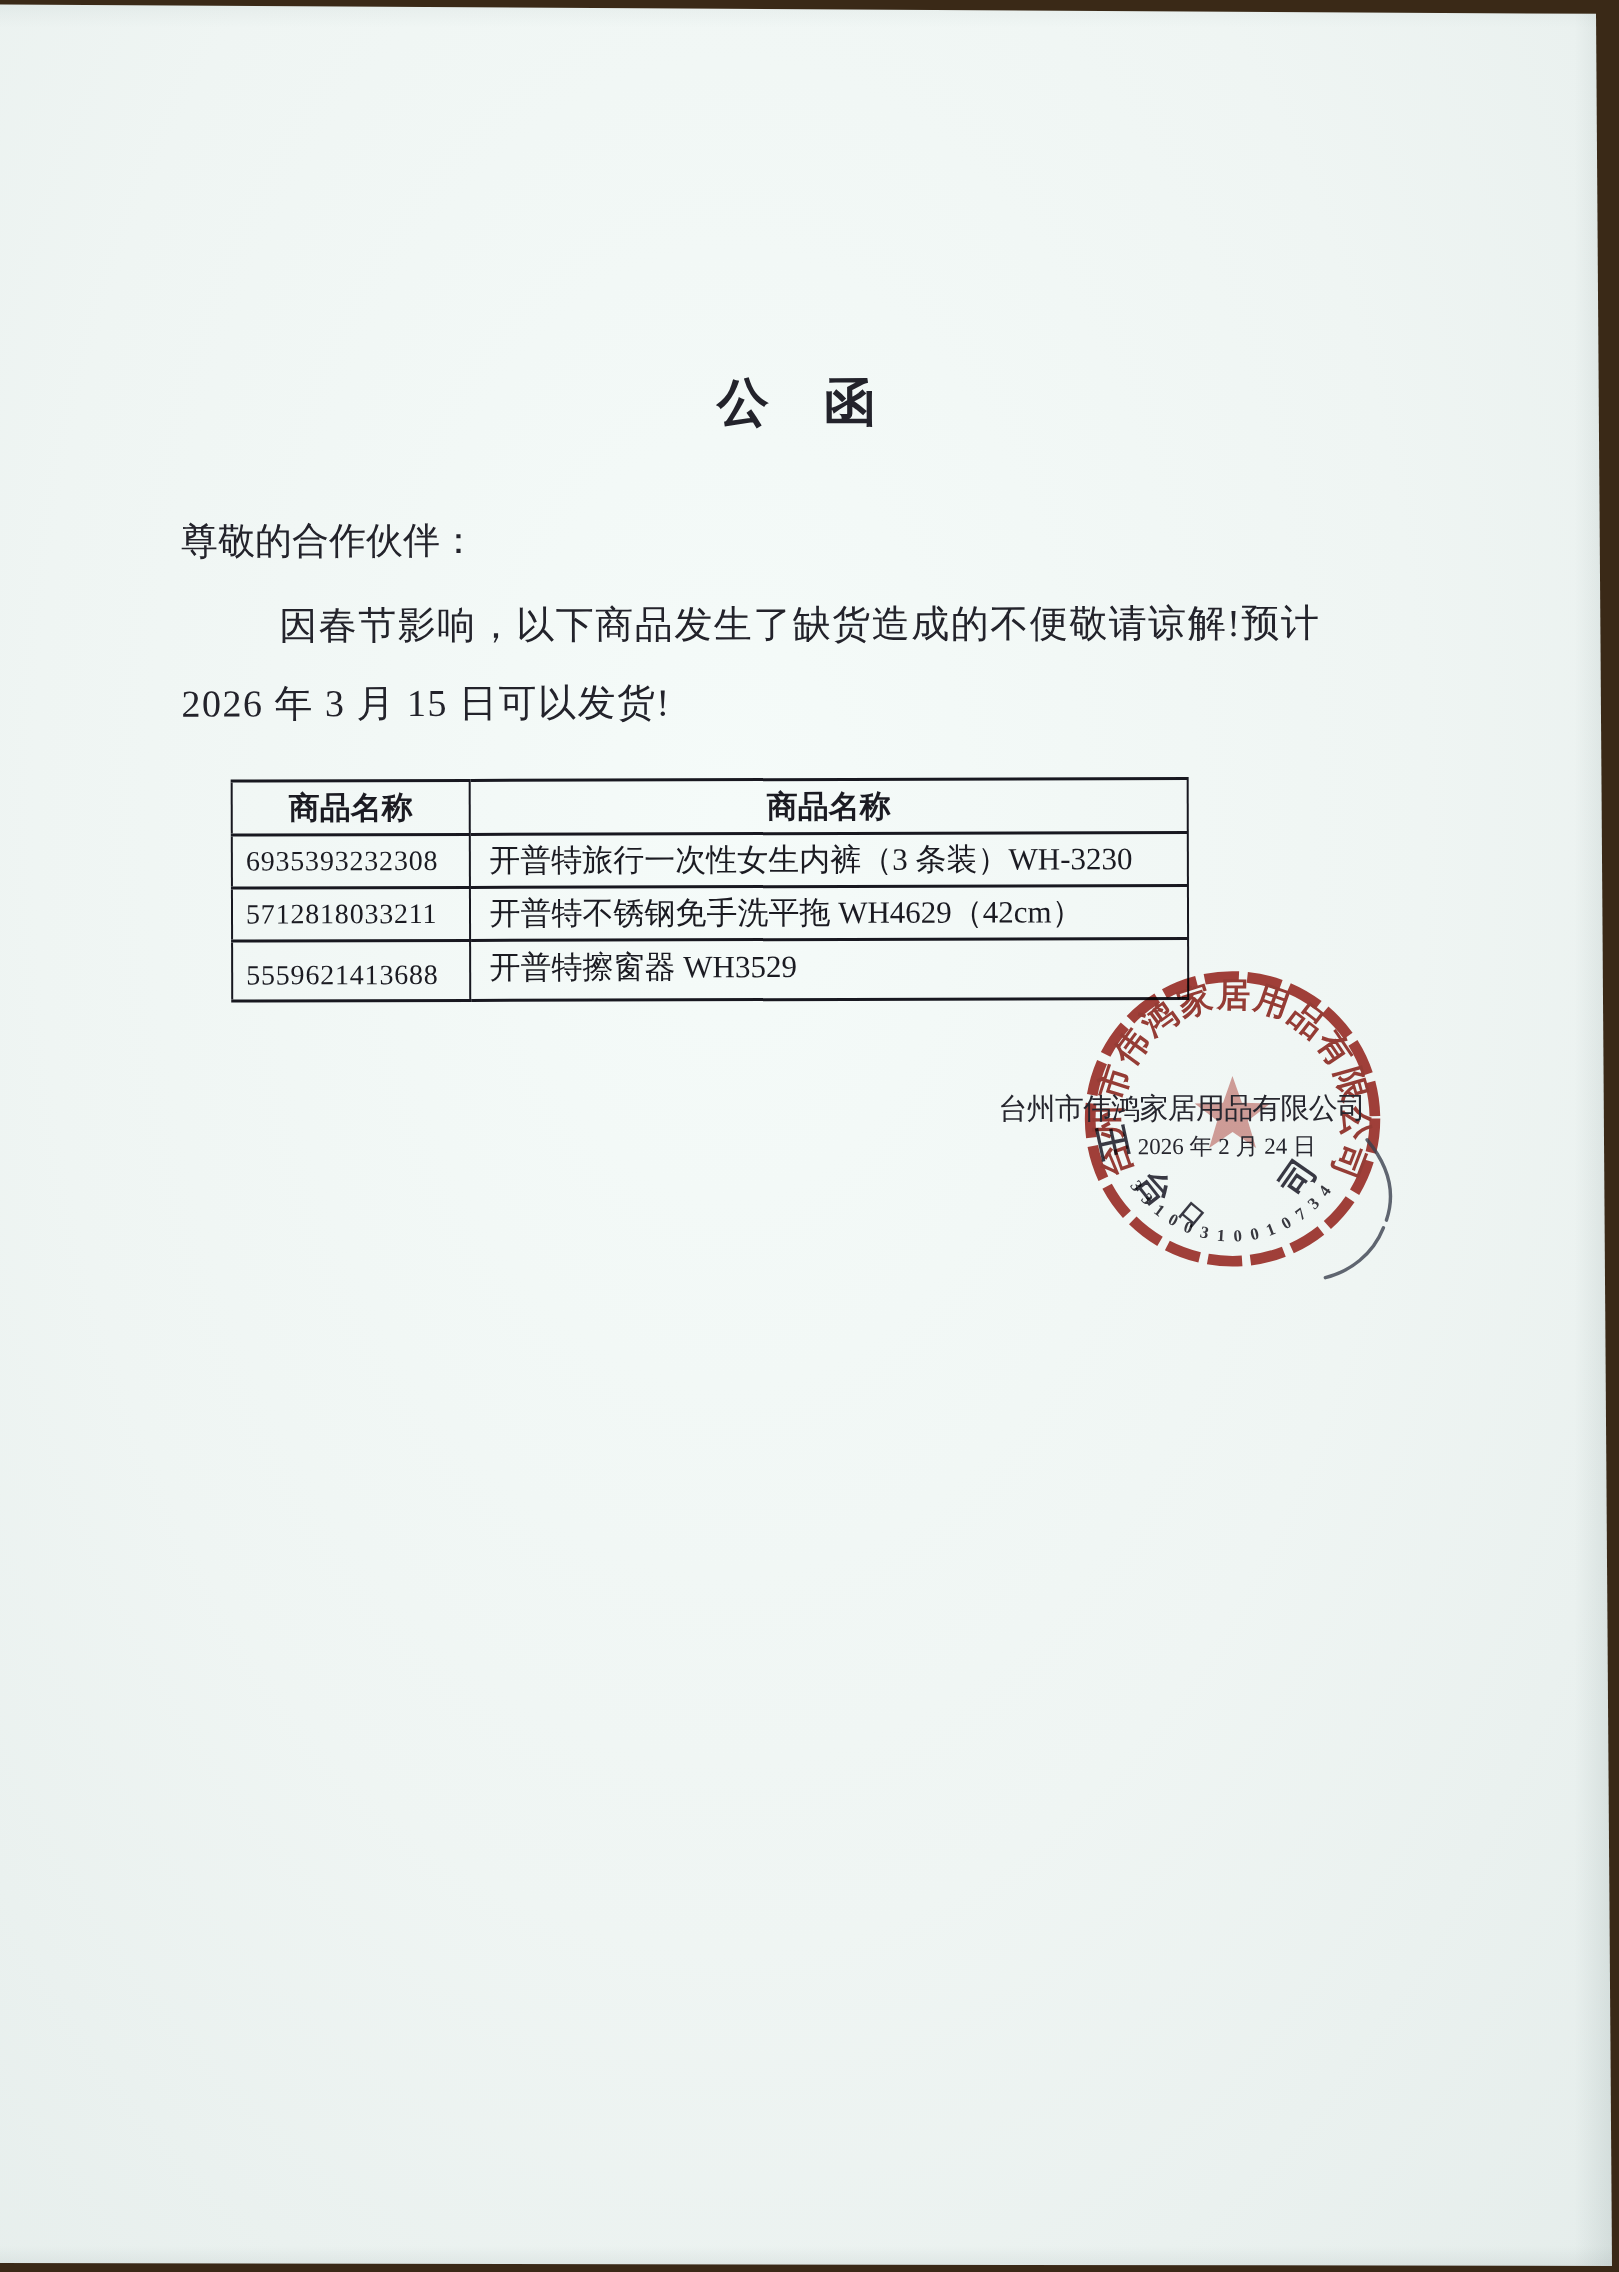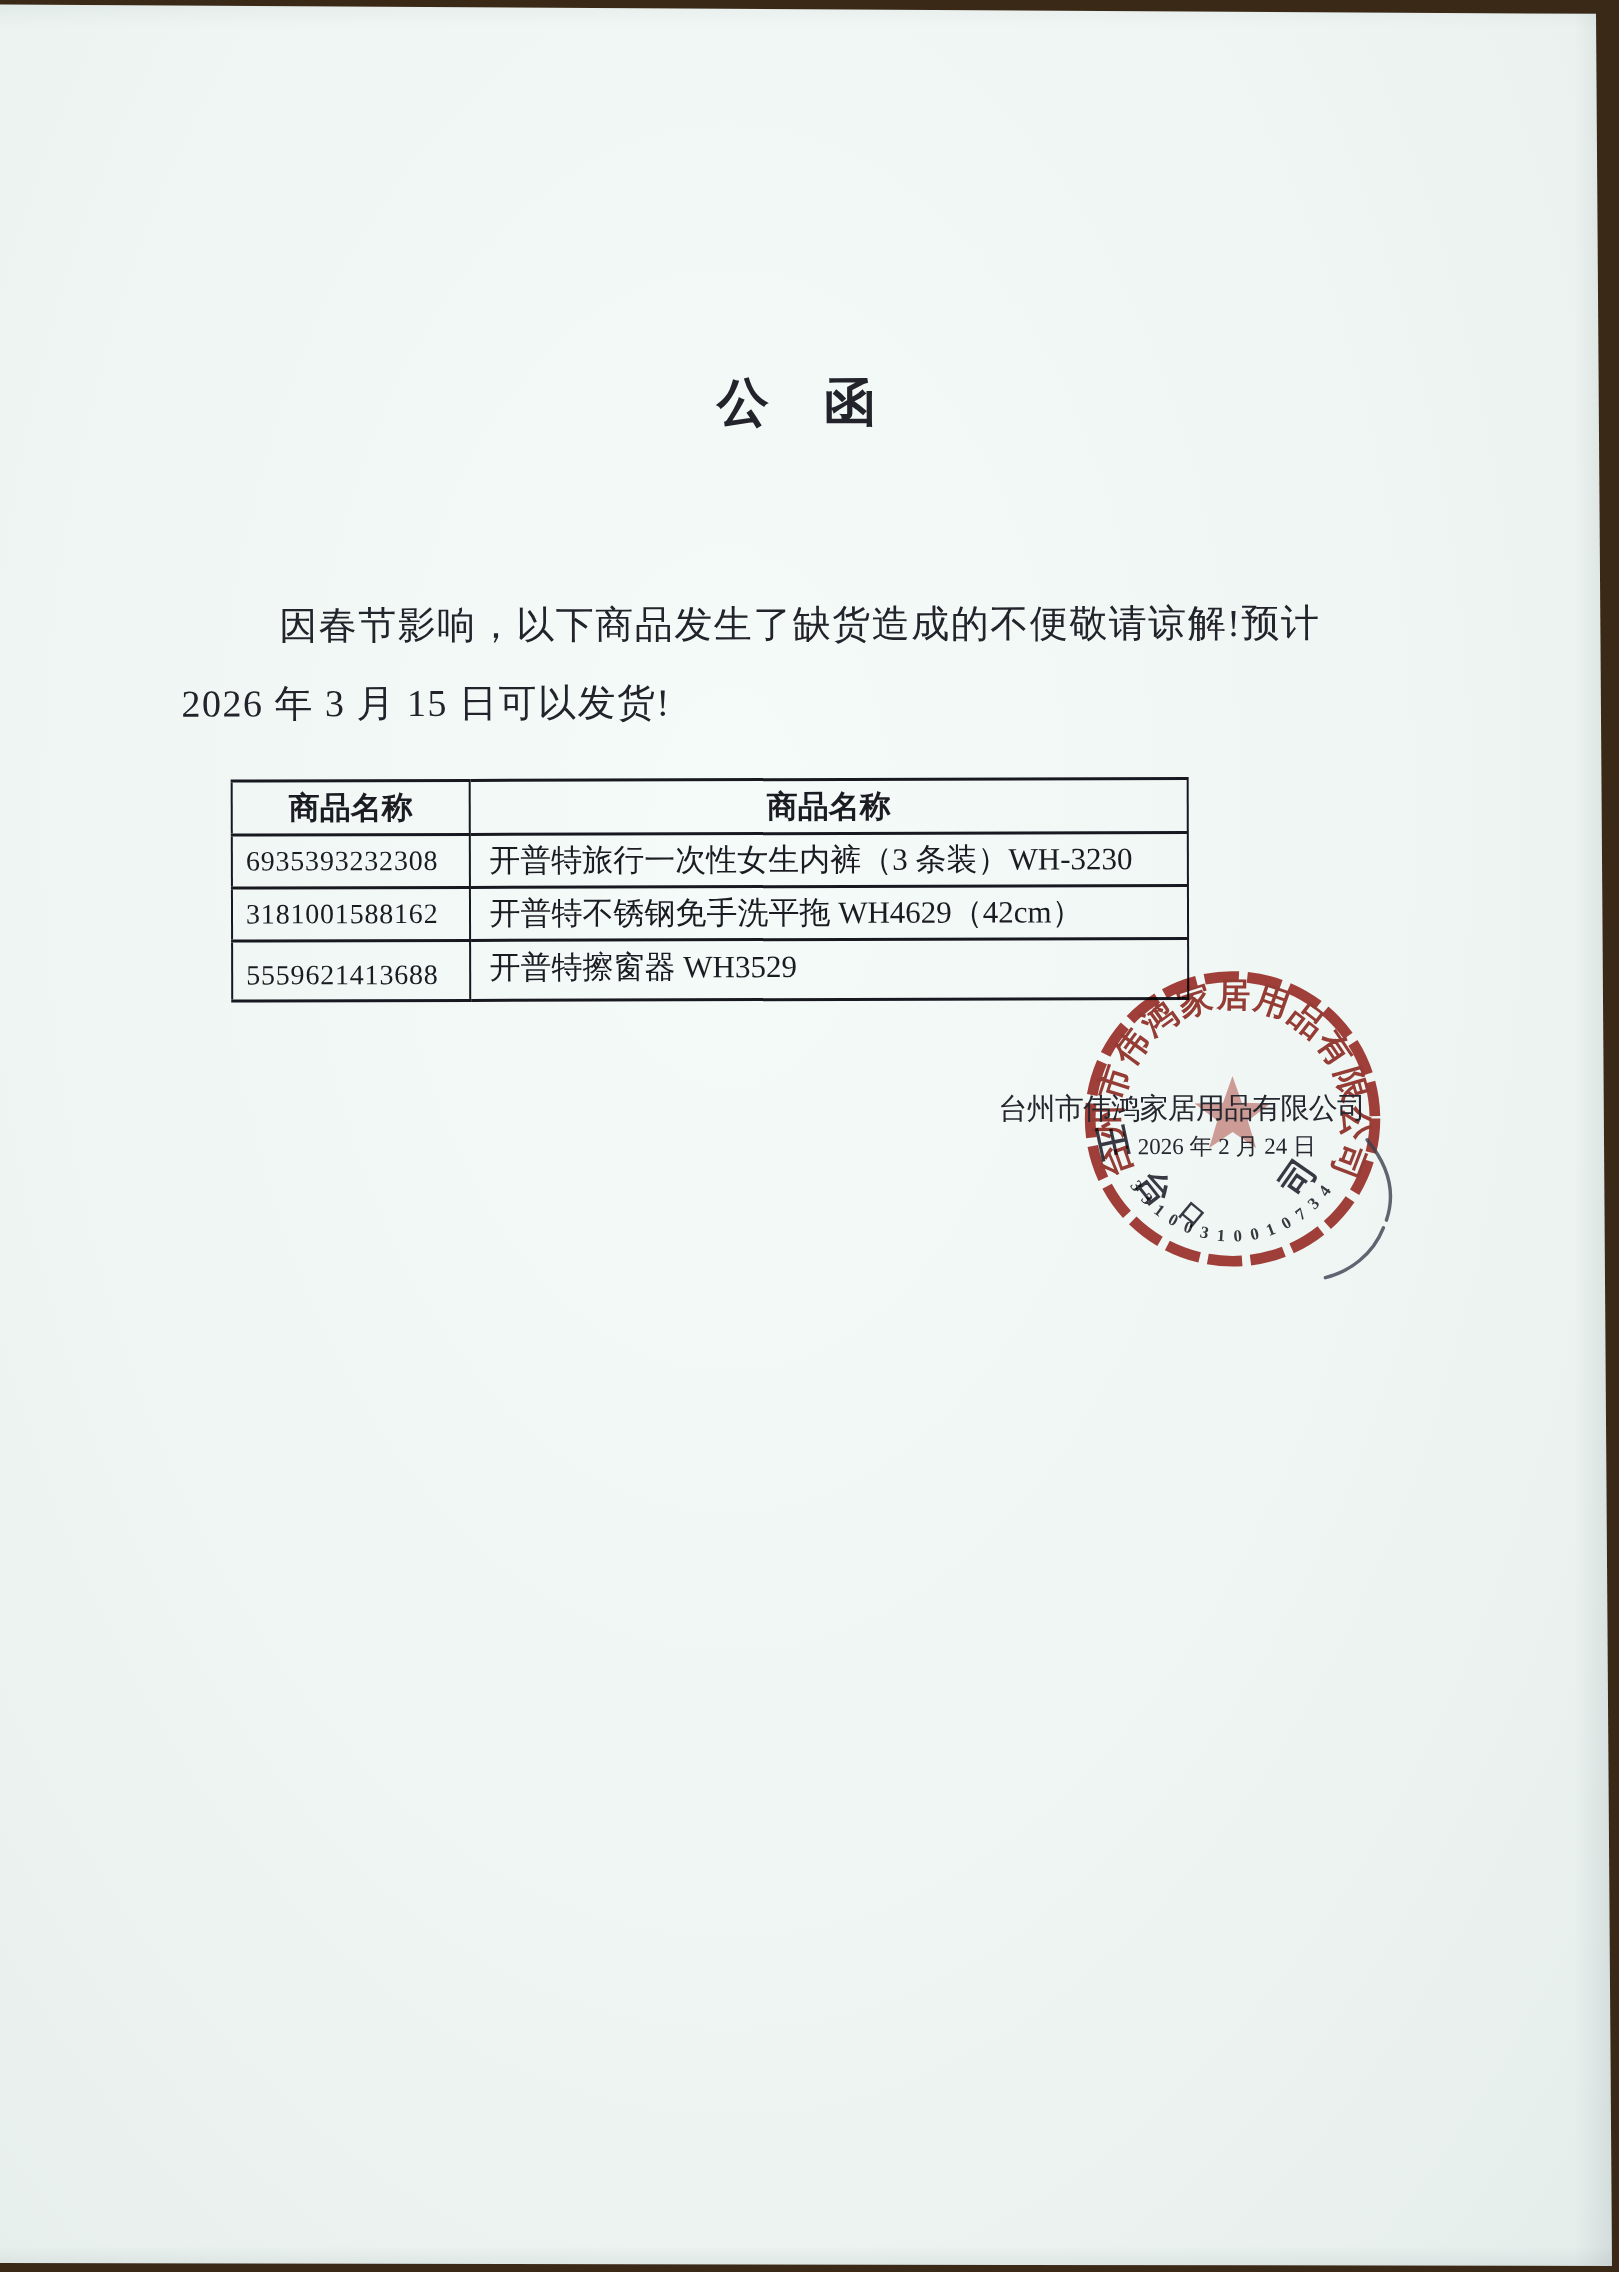--- a/index.html
+++ b/index.html
@@ -67,20 +67,21 @@
 </head>
 <body>
 
 <div class="scene">
   <div class="paper"></div>
 
   <div class="content">
 
     <div class="title">公　函</div>
 
+    <div class="salutation">尊敬的合作伙伴：</div>
 
     <div class="para1">因春节影响，以下商品发生了缺货造成的不便敬请谅解!预计</div>
     <div class="para2">2026 年 3 月 15 日可以发货!</div>
 
     <table class="products">
       <colgroup>
           <col class="c1">
           <col class="c2">
         </colgroup>
       <thead>
@@ -88,21 +89,21 @@
           <th>商品名称</th>
           <th>商品名称</th>
         </tr>
       </thead>
       <tbody>
         <tr>
           <td class="bc">6935393232308</td>
           <td class="nm">开普特旅行一次性女生内裤（3 条装）WH-3230</td>
         </tr>
         <tr>
-          <td class="bc">3181001588162</td>
+          <td class="bc">5712818033211</td>
           <td class="nm">开普特不锈钢免手洗平拖 WH4629（42cm）</td>
         </tr>
         <tr class="r3">
           <td class="bc">5559621413688</td>
           <td class="nm">开普特擦窗器 WH3529</td>
         </tr>
       </tbody>
     </table>
 
     <svg class="stamp" viewBox="0 0 392 392" xmlns="http://www.w3.org/2000/svg" xmlns:xlink="http://www.w3.org/1999/xlink">

